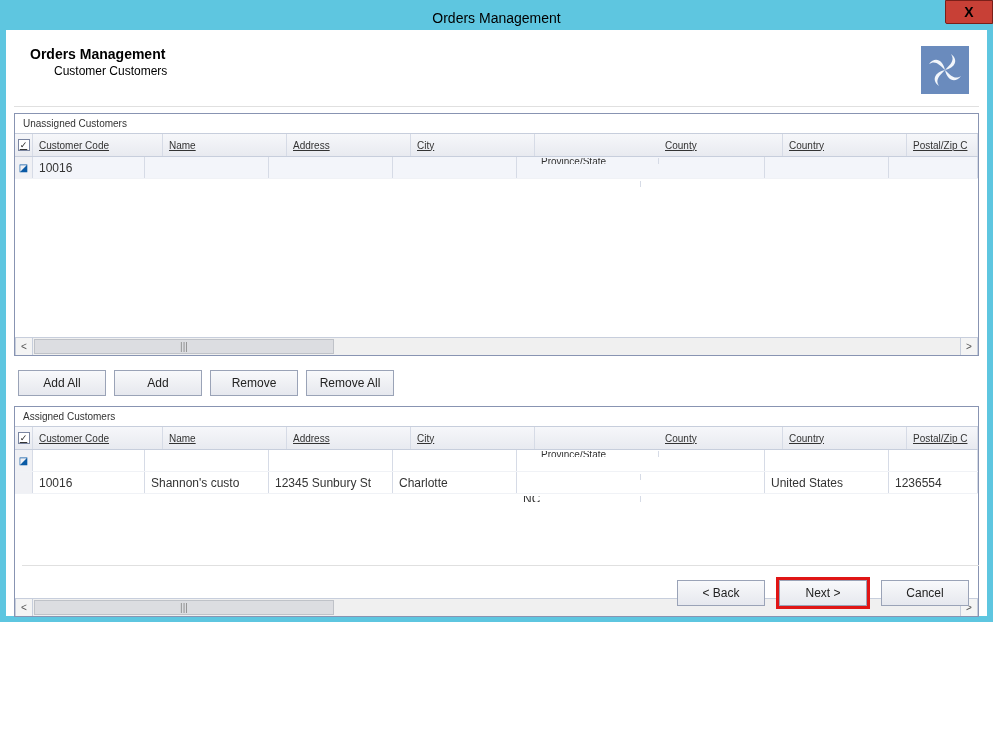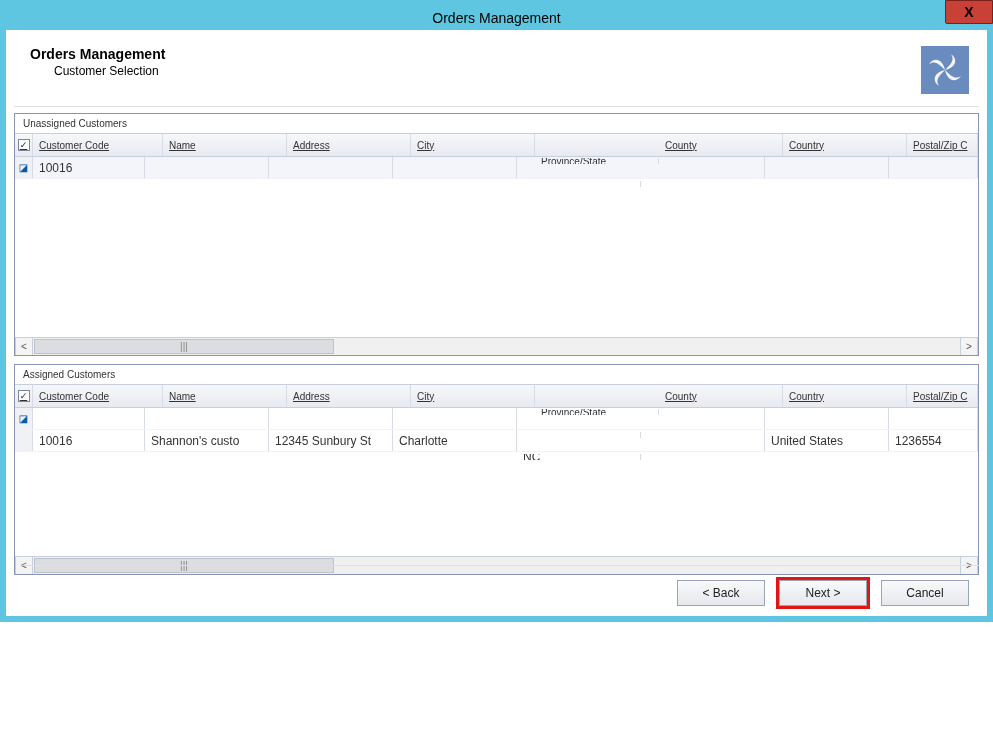--- a/index.html
+++ b/index.html
@@ -232,21 +232,21 @@
     <div class="close-btn">
       <span>X</span>
     </div>
   </div>
 
   <div class="client">
 
     <div class="header-area">
       <div class="header-text">
         <div class="h1">Orders Management</div>
-        <div class="h2">Customer Selection</div>
+        <div class="h2">Customer Customers</div>
       </div>
       <div class="logo">
         <svg width="40" height="40" viewBox="0 0 40 40">
           <g fill="#f2f6fb">
             <path d="M20 20 C 14 14, 10 10, 4 14 C 10 6, 18 10, 20 20 Z"></path>
             <path d="M20 20 C 26 14, 30 10, 26 4 C 34 10, 30 18, 20 20 Z"></path>
             <path d="M20 20 C 26 26, 30 30, 36 26 C 30 34, 22 30, 20 20 Z"></path>
             <path d="M20 20 C 14 26, 10 30, 14 36 C 6 30, 10 22, 20 20 Z"></path>
           </g>
         </svg>
@@ -287,20 +287,26 @@
         <div class="hscroll">
           <div class="arrow">&lt;</div>
           <div class="track">
             <div class="thumb">|||</div>
           </div>
           <div class="arrow">&gt;</div>
         </div>
       </div>
     </div>
 
+    <div class="button-row">
+      <button class="btn">Add All</button>
+      <button class="btn">Add</button>
+      <button class="btn">Remove</button>
+      <button class="btn">Remove All</button>
+    </div>
 
     <div class="panel">
       <div class="panel-title">Assigned Customers</div>
       <div class="grid">
         <div class="grid-header">
           <div class="hcell checkcol">
             <span class="checkbox checked"></span>
           </div>
           <div class="hcell c-code">Customer Code</div>
           <div class="hcell c-name">Name</div>

